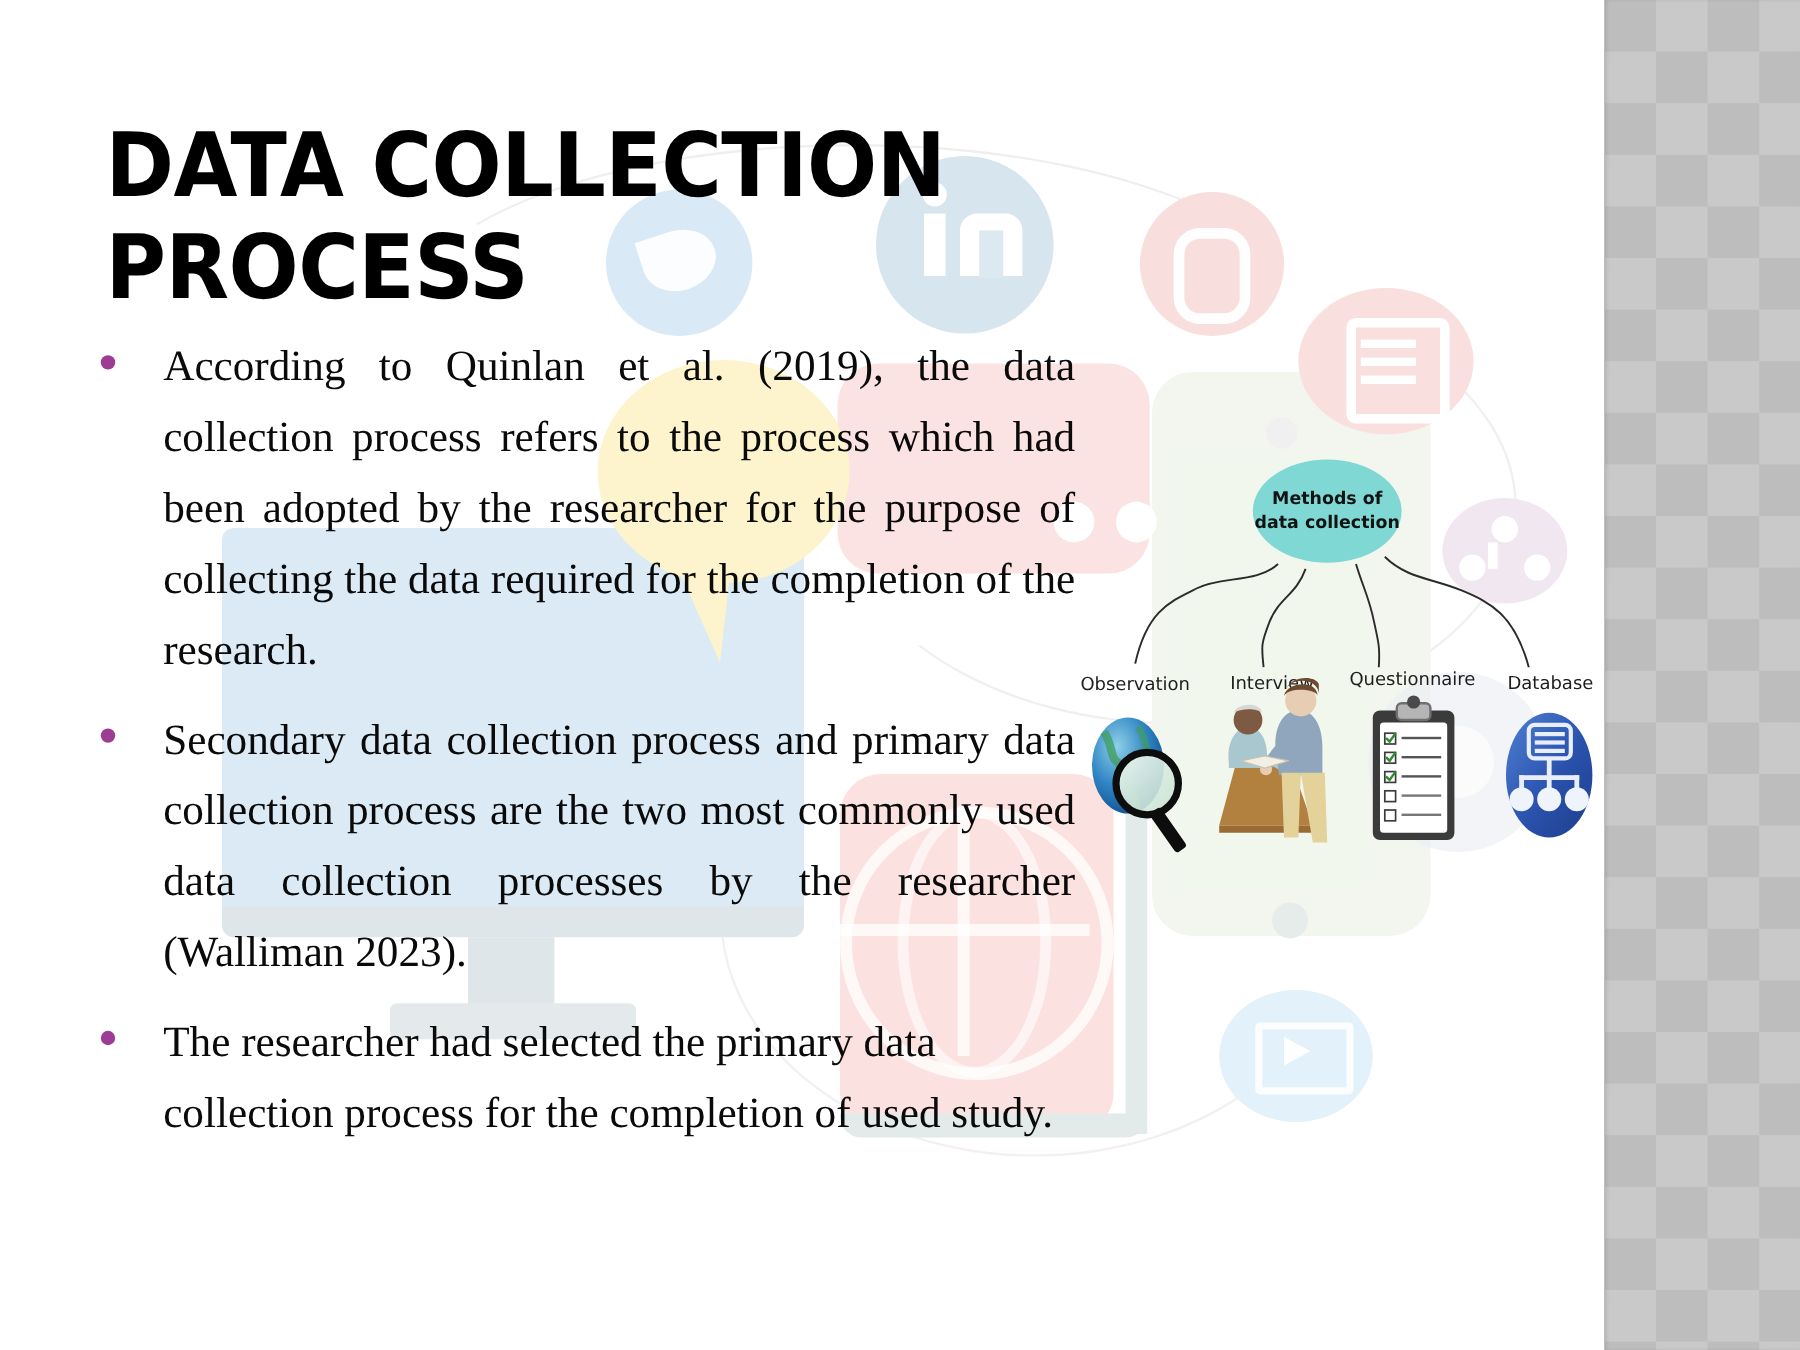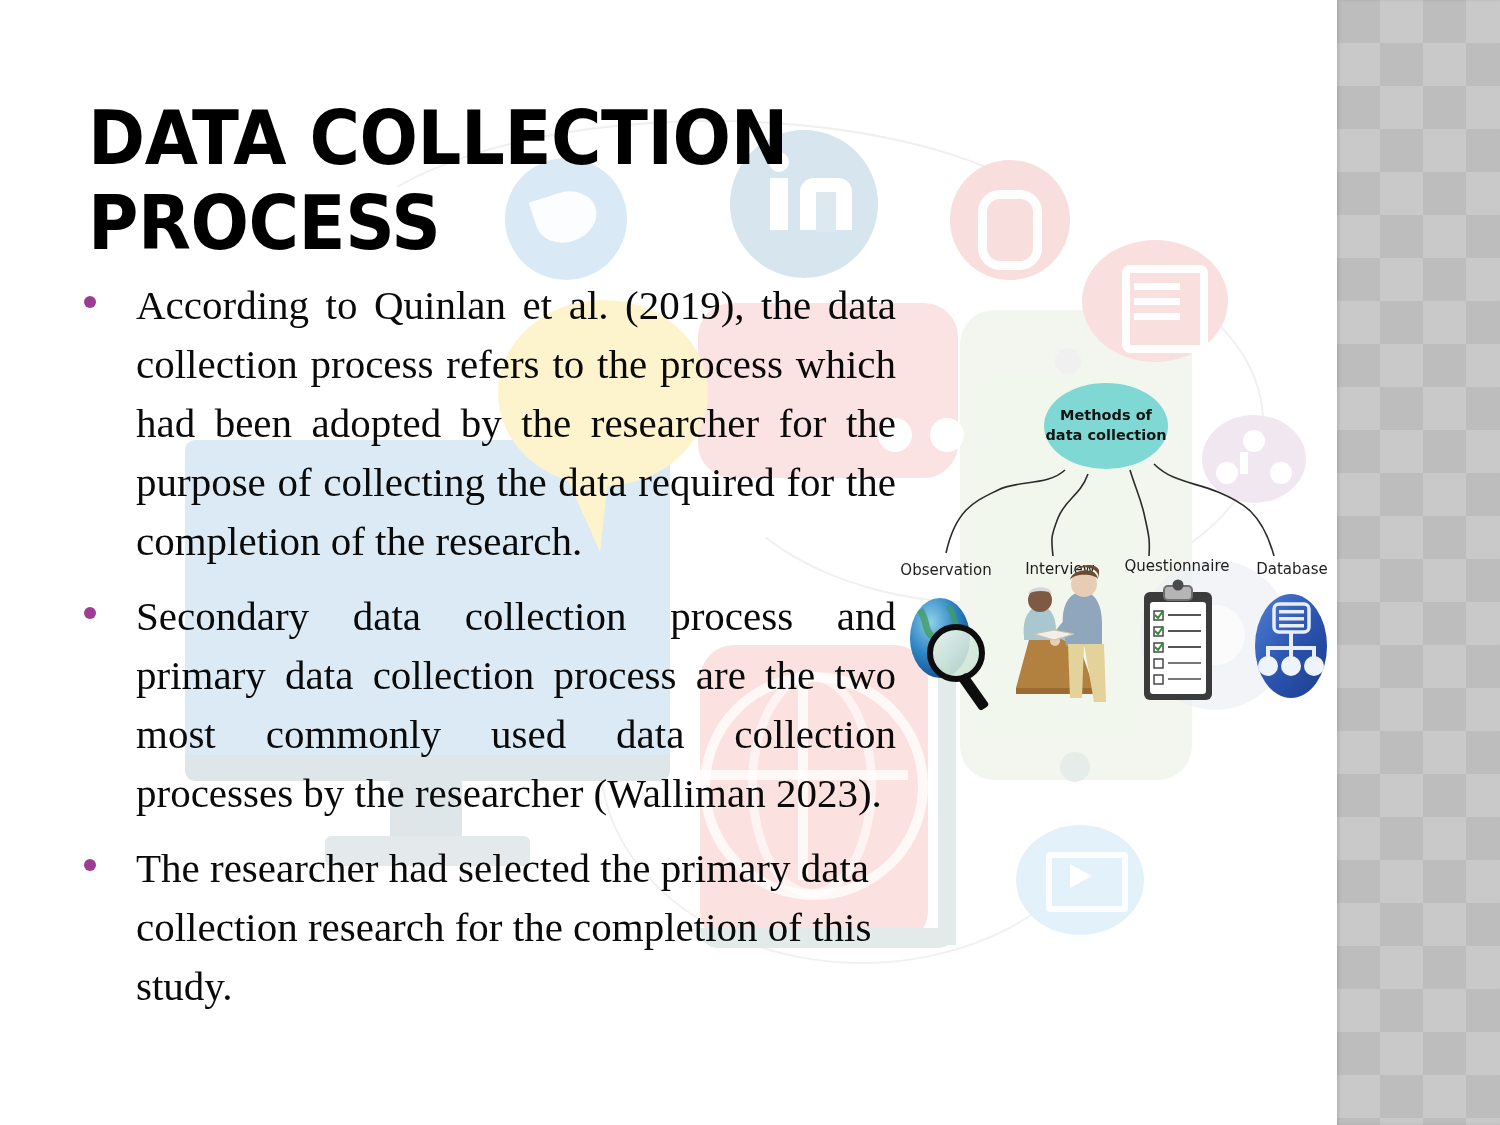--- a/index.html
+++ b/index.html
@@ -34,21 +34,21 @@
      font-size:74px;line-height:1.16;letter-spacing:-0.5px;
      color:#000;text-transform:uppercase;
      transform:scaleX(.93);transform-origin:left top;}
 
   
   #body{position:absolute;left:84px;top:276px;width:812px;z-index:3;}
   .bullet-row{display:flex;align-items:flex-start;margin-bottom:16px;}
   .bullet-dot{flex:0 0 auto;width:12px;height:12px;border-radius:50%;
      background:#9C3C93;margin-top:20px;margin-right:40px;}
   .bullet-text{flex:1 1 auto;font-family:"Liberation Serif",serif;
-     font-size:41px;line-height:59px;color:#0a0a0a;
+     font-size:36px;line-height:59px;color:#0a0a0a;
      text-align:justify;text-justify:inter-word;}
   .bullet-text.nojust{text-align:left;}
 
   
   #diagram{position:absolute;left:898px;top:378px;width:438px;height:362px;z-index:4;}
   #diagram svg{display:block;}
 </style>
 </head>
 <body>
 
@@ -128,21 +128,21 @@
       <span class="bullet-text">According to Quinlan et al. (2019), the data collection process refers to the process which had been adopted by the researcher for the purpose of collecting the data required for the completion of the research.</span>
     </div>
 
     <div class="bullet-row">
       <span class="bullet-dot"></span>
       <span class="bullet-text">Secondary data collection process and primary data collection process are the two most commonly used data collection processes by the researcher (Walliman 2023).</span>
     </div>
 
     <div class="bullet-row">
       <span class="bullet-dot"></span>
-      <span class="bullet-text nojust">The researcher had selected the primary data collection research for the completion of this study.</span>
+      <span class="bullet-text nojust">The researcher had selected the primary data collection process for the completion of used study.</span>
     </div>
 
   </div>
 
   <div id="diagram">
     <svg width="438" height="362" viewBox="0 0 438 362" xmlns="http://www.w3.org/2000/svg">
 
       <rect x="80" y="0" width="160" height="362" fill="#f2f7ee" opacity=".55"></rect>
 
       <g fill="none" stroke="#2b2b2b" stroke-width="1.6">

